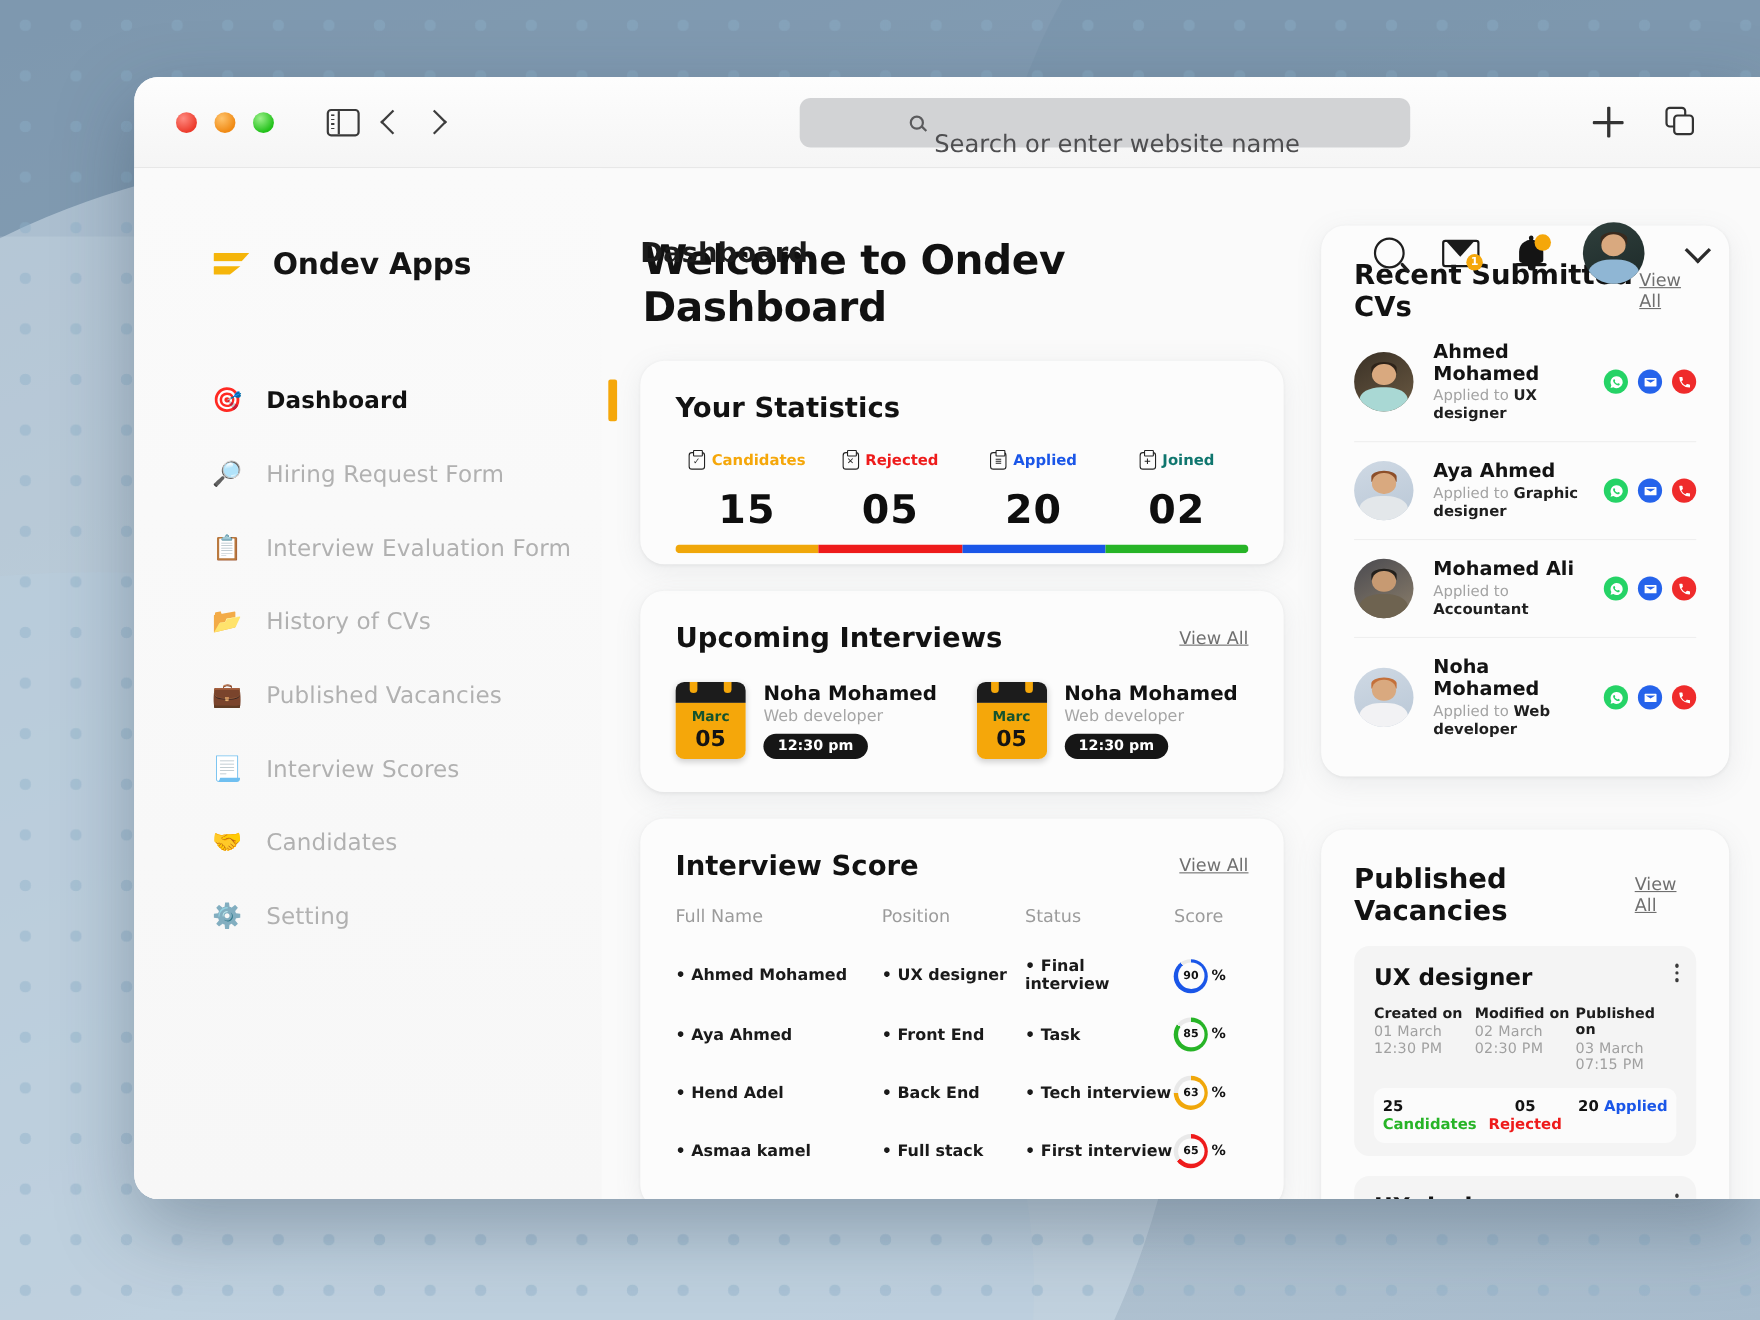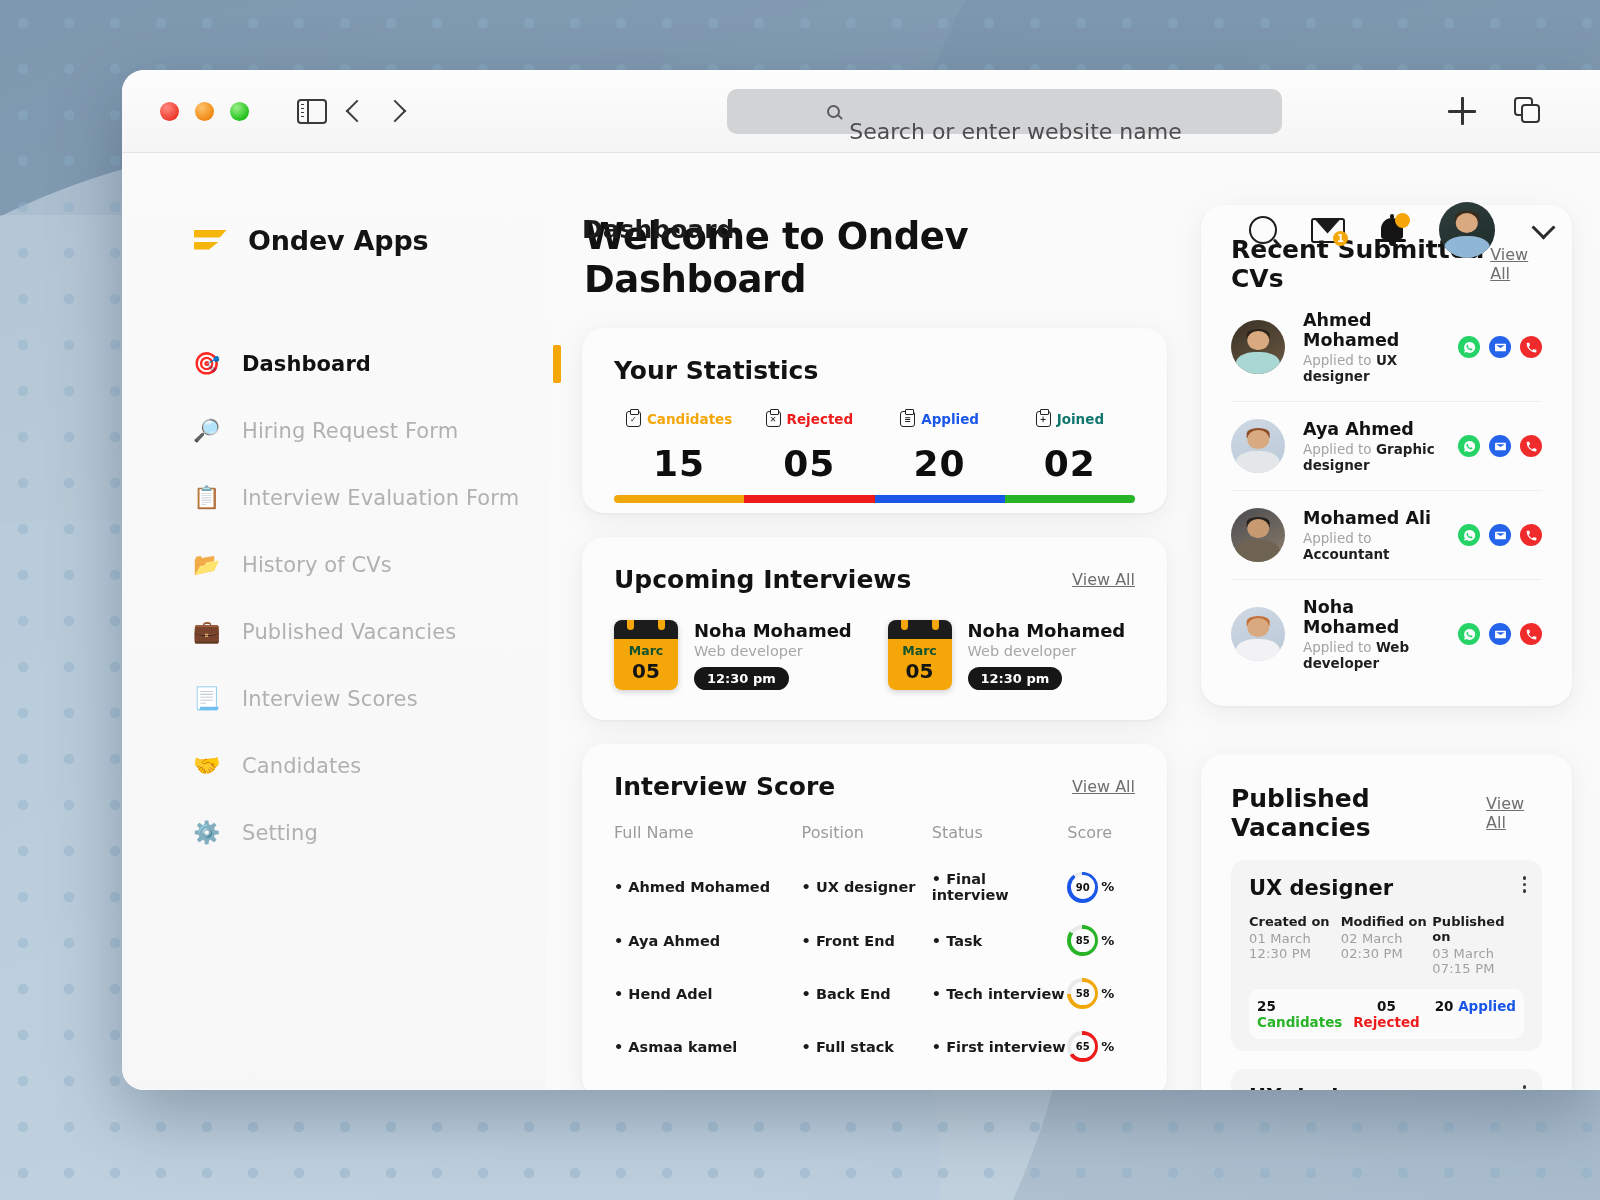--- a/index.html
+++ b/index.html
@@ -494,21 +494,21 @@
                     <span class="ring-txt">85</span>
                   </span><span class="pct-lbl">%</span>
                 </td>
               </tr>
               <tr>
                 <td class="bul">Hend Adel</td>
                 <td class="bul">Back End</td>
                 <td class="bul">Tech interview</td>
                 <td>
                   <span class="ring" style="background:conic-gradient(#f0a70a 0 75%, #e9e9e9 75% 100%)">
-                    <span class="ring-txt">58</span>
+                    <span class="ring-txt">63</span>
                   </span><span class="pct-lbl">%</span>
                 </td>
               </tr>
               <tr>
                 <td class="bul">Asmaa kamel</td>
                 <td class="bul">Full stack</td>
                 <td class="bul">First interview</td>
                 <td>
                   <span class="ring" style="background:conic-gradient(#ee1b1b 0 65%, #e9e9e9 65% 100%)">
                     <span class="ring-txt">65</span>

